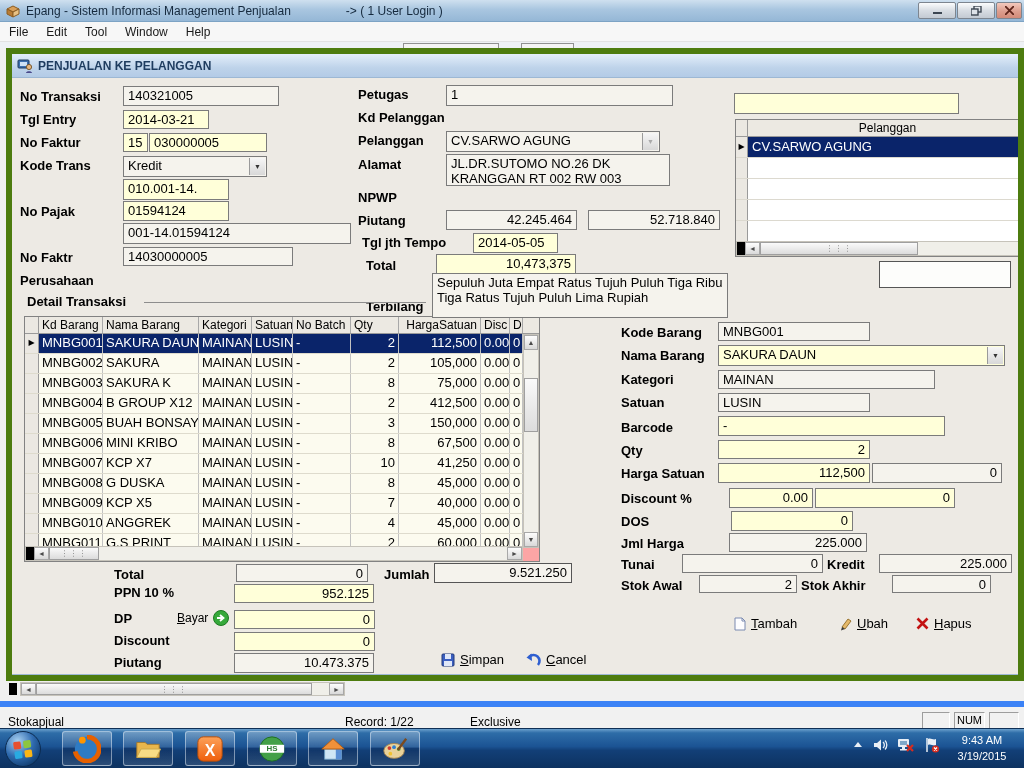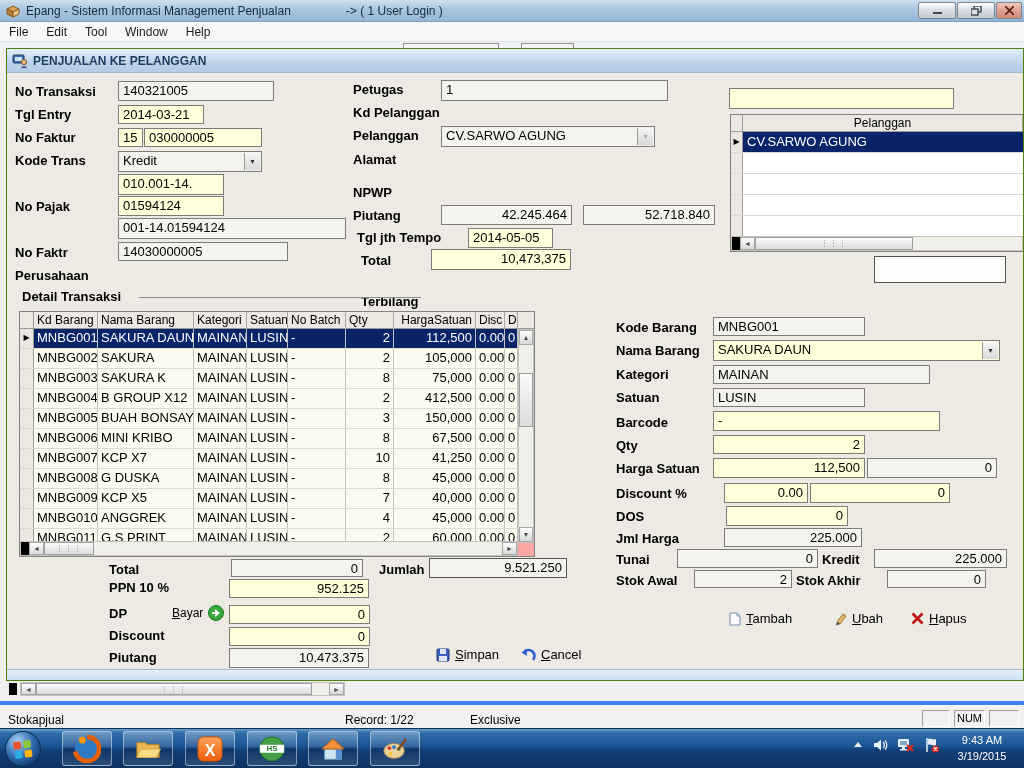--- a/index.html
+++ b/index.html
@@ -16,21 +16,21 @@
     background:linear-gradient(#fbfcfd,#d8dde3 50%,#c3cad2); display:flex; align-items:center; justify-content:center;
     font-size:10px; color:#3c4652; }
   .wbtn.close { width:26px; background:linear-gradient(#f6cfc4,#e2a violet); background:linear-gradient(#f3c9bd,#dd9e8e 55%,#d28b79); color:#5d241a; }
   .menubar { position:absolute; left:0; top:22px; width:1024px; height:20px; background:#f7f7f7; border-bottom:1px solid #e2e2e2; display:flex; align-items:flex-end; }
   .mitem { font-size:12px; color:#1a1a1a; padding:2px 9px; }
   .mdi-strip { position:absolute; left:0; top:42px; width:1024px; height:6px; background:#eef1f5; }
   .ghost { position:absolute; background:#f4f4f4; border:1px solid #919191; border-bottom:none; }
 
   
   .child { position:absolute; left:6px; top:48px; width:1018px; height:633px;
-    border:1px solid #4d7c0f; background:#EDEAE4; overflow:hidden; }
+    border:6px solid #4d7c0f; background:#EDEAE4; overflow:hidden; }
   .child-tb { position:absolute; left:0; top:0; width:100%; height:24px;
     background:linear-gradient(#e3eefa,#bed3ea 60%,#b3cbe6); border-bottom:1px solid #9db8d4;
     display:flex; align-items:center; padding-left:5px; }
   .child-tb .ctext { font-size:12px; font-weight:bold; color:#1e3c5f; margin-left:5px; }
   .bluestrip { position:absolute; left:0; top:620px; width:1016px; height:12px;
     background:linear-gradient(#e6eff9,#c7dcf1); border-top:1px solid #9db8d4; }
 
   
   .lbl { position:absolute; font-size:13px; font-weight:bold; color:#000; white-space:nowrap; overflow:hidden; }
   .slbl { position:absolute; font-size:12px; color:#000; white-space:nowrap; }
@@ -76,21 +76,21 @@
   .thumb { background:linear-gradient(#fafafa,#dcdcdc); border:1px solid #9f9f9f;
            display:flex; align-items:center; justify-content:center; font-size:8px; color:#8a8a8a; letter-spacing:1px; }
   .blackmark { position:absolute; width:8px; background:#000; }
 
   
   .abtn { position:absolute; display:flex; align-items:center; gap:5px; font-size:13px; color:#000; }
   .mn { display:inline-block; }
   .mn::first-letter { text-decoration:underline; }
 
   
-  .statusbar { position:absolute; left:0; top:701px; width:1024px; height:27px; background:#f1f1f1; border-top:4px solid #3b82f6; }
+  .statusbar { position:absolute; left:0; top:701px; width:1024px; height:27px; background:#f1f1f1; border-top:6px solid #3b82f6; }
   .stext { position:absolute; font-size:12px; color:#000; top:8px; white-space:nowrap; }
   .spanel { position:absolute; top:5px; height:17px; border:1px solid; border-color:#9d9d9d #ffffff #ffffff #9d9d9d;
             font-size:11px; text-align:center; line-height:15px; color:#000; }
 
   
   .taskbar { position:absolute; left:0; top:728px; width:1024px; height:40px;
     background:linear-gradient(180deg,#6ba0cd 0%,#2e6da8 10%,#1b5393 45%,#123f77 55%,#0d3260 100%);
     border-top:1px solid #0f2f55; }
   .startorb { position:absolute; left:4px; top:1px; width:38px; height:38px; }
   .tbtn { position:absolute; top:2px; width:50px; height:35px; border:1px solid rgba(230,240,250,.5); border-radius:3px;
@@ -171,29 +171,31 @@
     <div class="lbl" style="left:8px;top:196px">No Faktr</div>
     <div class="f" style="left:111px;top:193px;width:170px;height:19px">14030000005</div>
     <div class="lbl" style="left:8px;top:219px">Perusahaan</div>
 
     <div class="lbl" style="left:346px;top:33px">Petugas</div>
     <div class="f" style="left:434px;top:31px;width:227px;height:21px">1</div>
     <div class="lbl" style="left:346px;top:56px;width:87px">Kd Pelanggan</div>
     <div class="lbl" style="left:346px;top:79px">Pelanggan</div>
     <div class="f combo" style="left:434px;top:77px;width:214px;height:21px"><span>CV.SARWO AGUNG</span><span class="combo-btn dis">▼</span></div>
     <div class="lbl" style="left:346px;top:103px">Alamat</div>
+    <div class="f memo" style="left:434px;top:100px;width:224px;height:32px">JL.DR.SUTOMO NO.26 DK KRANGGAN RT 002 RW 003</div>
     <div class="lbl" style="left:346px;top:136px">NPWP</div>
     <div class="lbl" style="left:346px;top:159px">Piutang</div>
     <div class="f num" style="left:434px;top:156px;width:131px;height:20px">42.245.464</div>
     <div class="f num" style="left:576px;top:156px;width:132px;height:20px">52.718.840</div>
     <div class="lbl" style="left:350px;top:181px">Tgl jth Tempo</div>
     <div class="f yellow" style="left:461px;top:179px;width:85px;height:20px">2014-05-05</div>
     <div class="lbl" style="left:354px;top:204px">Total</div>
     <div class="f yellow num" style="left:424px;top:200px;width:140px;height:21px">10,473,375</div>
     <div class="lbl" style="left:354px;top:245px">Terbilang</div>
+    <div class="f memo" style="left:420px;top:219px;width:296px;height:45px;z-index:5">Sepuluh Juta Empat Ratus Tujuh Puluh Tiga Ribu Tiga Ratus Tujuh Puluh Lima Rupiah</div>
 
     <div class="f yellow" style="left:722px;top:39px;width:225px;height:21px"></div>
     <div class="tblbox" style="left:723px;top:65px;width:294px;height:138px;background:#fff">
       <div class="thdr">
         <div class="cell marker" style="width:12px"></div>
         <div class="cell hc" style="flex:1;text-align:center">Pelanggan</div>
       </div>
       <div>
           <div class="grow sel">
             <div class="gmarker">▶</div>

